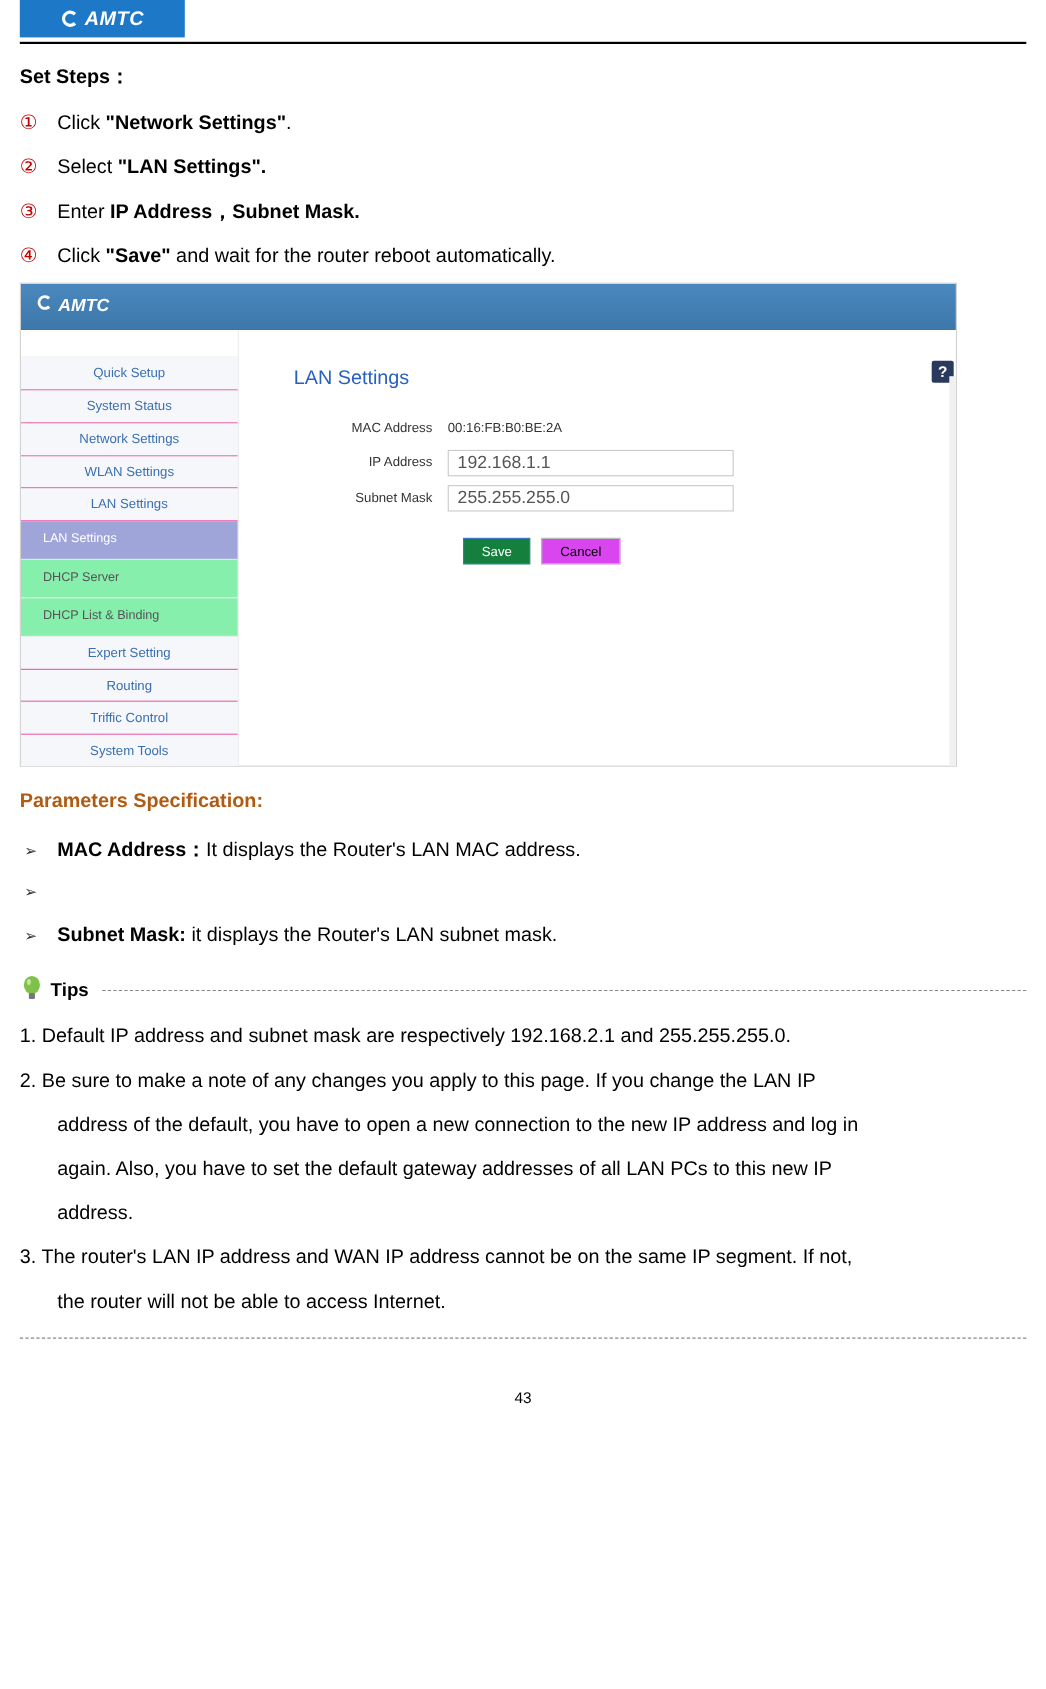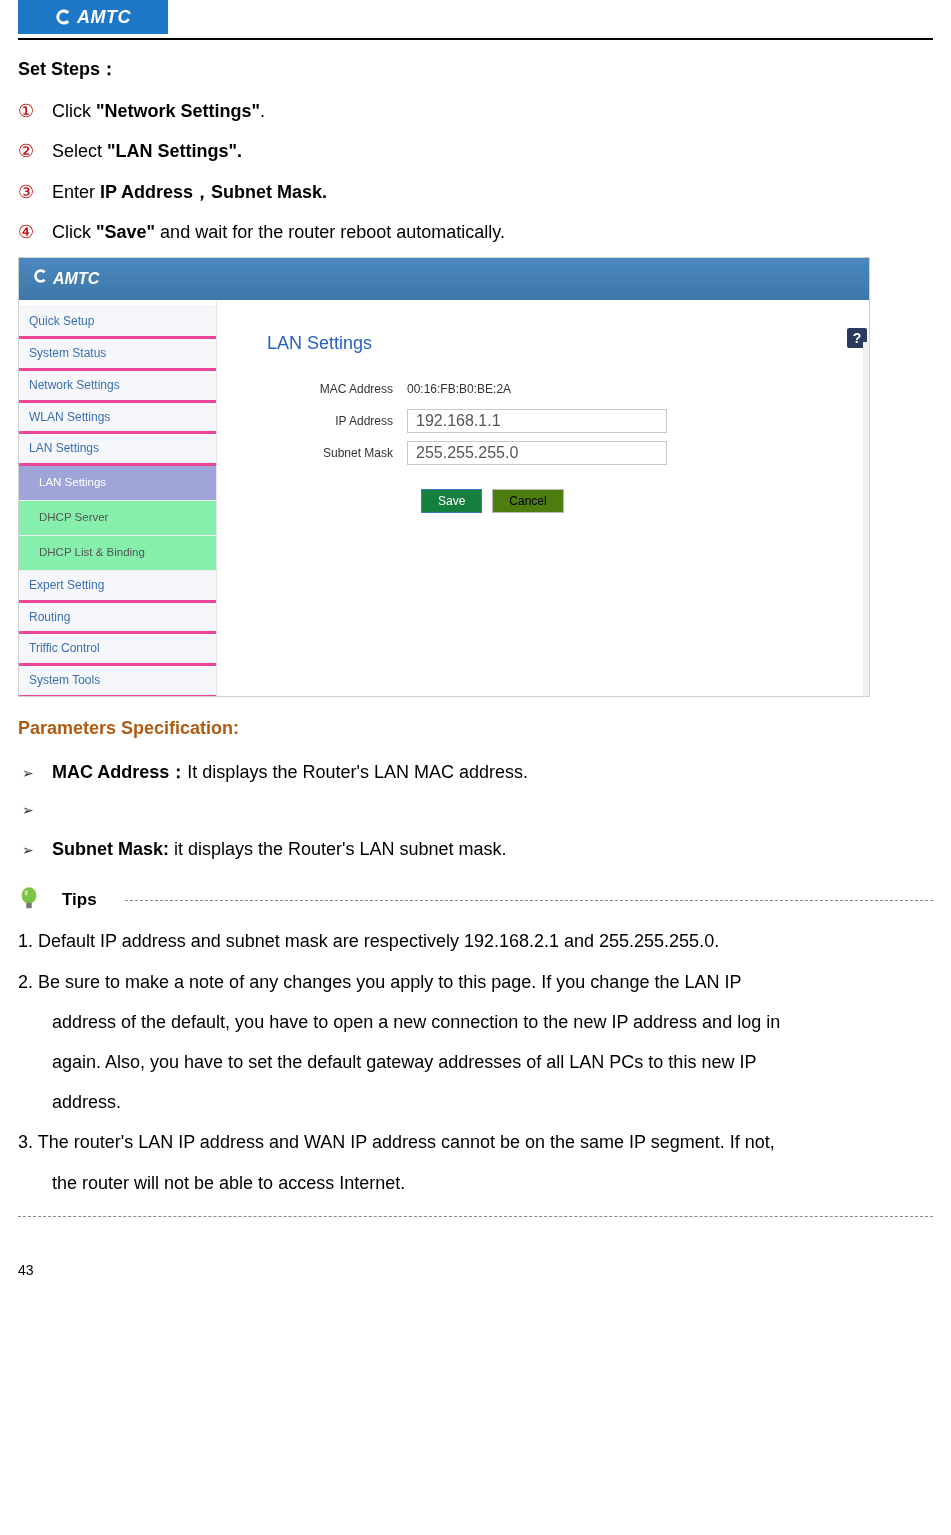--- a/index.html
+++ b/index.html
@@ -94,24 +94,25 @@
     background: #fafbfc;
     border-right: 1px solid #e8e8e8;
     font-size: 12px;
     display: flex;
     flex-direction: column;
   }
   .sb-pad { height: 26px; background:#fff; border-bottom:1px solid #eee;}
   .sb-item {
     padding: 6px 10px;
     color: #3b6fb0;
-    border-bottom: 3px solid #ec4899;
+    border-bottom: 1px solid #ec4899;
     background: #f5f7fa;
     cursor: default;
     line-height: 1.4;
+    text-align: center;
   }
   .sb-sub {
     padding: 6px 20px;
     color: #555;
     background: #86efac;
     border-bottom: 1px solid #eceef1;
     font-size: 11.5px;
   }
   .sb-sub.active {
     background: #9fa4d9;
@@ -123,21 +124,21 @@
     padding: 18px 10px 10px 50px;
   }
   .content-title {
     color: #2760c4;
     font-size: 18px;
     font-weight: normal;
     margin: 8px 0 18px 0;
   }
   .form-row {
     display: flex;
-    align-items: flex-end;
+    align-items: flex-start;
     font-size: 12px;
     margin: 8px 0;
   }
   .form-label {
     width: 140px;
     text-align: right;
     padding-right: 14px;
     color: #333;
   }
   .form-value-static { color: #333; }
@@ -152,21 +153,21 @@
   .form-buttons {
     display: flex;
     gap: 10px;
     margin-top: 24px;
     margin-left: 154px;
   }
   .btn {
     font-size: 12px;
     padding: 4px 16px;
     border: 1px solid #bbb;
-    background: #4d7c0f;
+    background: #d946ef;
     cursor: pointer;
     min-width: 60px;
     text-align: center;
   }
   .btn.primary {
     background: #15803d;
     color: #fff;
     border-color: #3a78c4;
   }
   .help-badge {
@@ -212,38 +213,39 @@
     font-size: 14px;
     color: #333;
     padding-left: 4px;
   }
 
   
   .tips-row {
     display: flex;
     align-items: center;
     margin: 18px 0 8px 0;
-    gap: 22px;
+    gap: 6px;
   }
   .bulb-icon svg { display:block; }
   .tips-label { font-weight: bold; font-size: 17px; }
   .tips-dash-line {
     flex: 1;
     border-top: 1px dashed #888;
     height: 0;
     margin-left: 6px;
   }
   .tips-body p { margin: 6px 0; }
   .tips-body .sub { padding-left: 34px; }
   .end-dash {
     border: none;
     border-top: 1px dashed #888;
     margin: 16px 0 40px 0;
   }
   .page-num {
+    text-align: center;
     font-size: 14px;
   }
 </style>
 </head>
 <body>
 
 <div class="page-logo-bar">
   <div class="page-logo-box">
     <span class="page-logo-icon">
       <svg width="18" height="18" viewBox="0 0 24 24">

